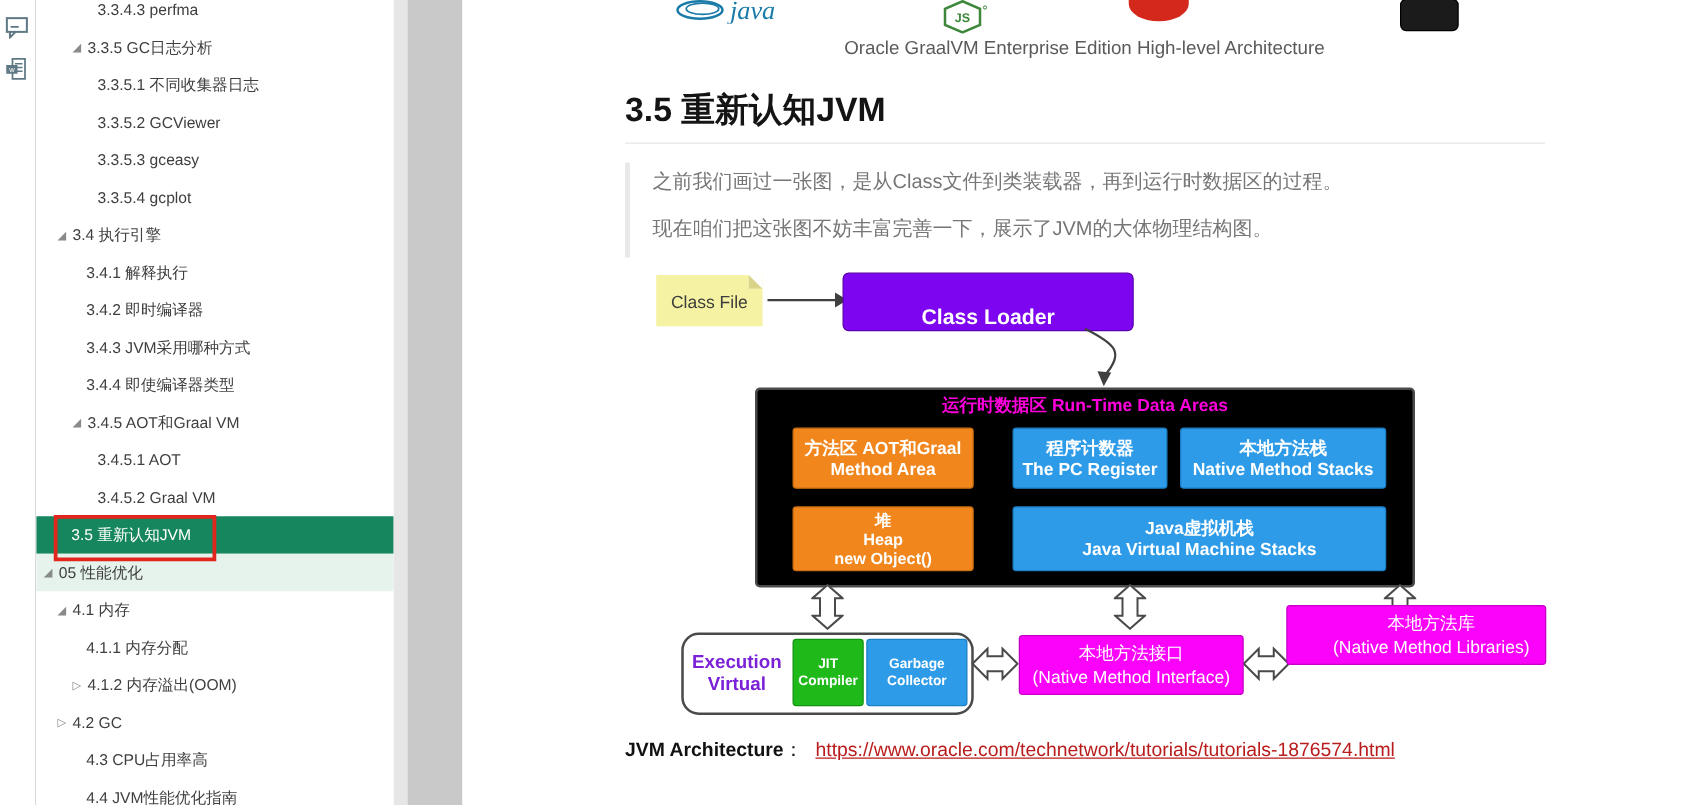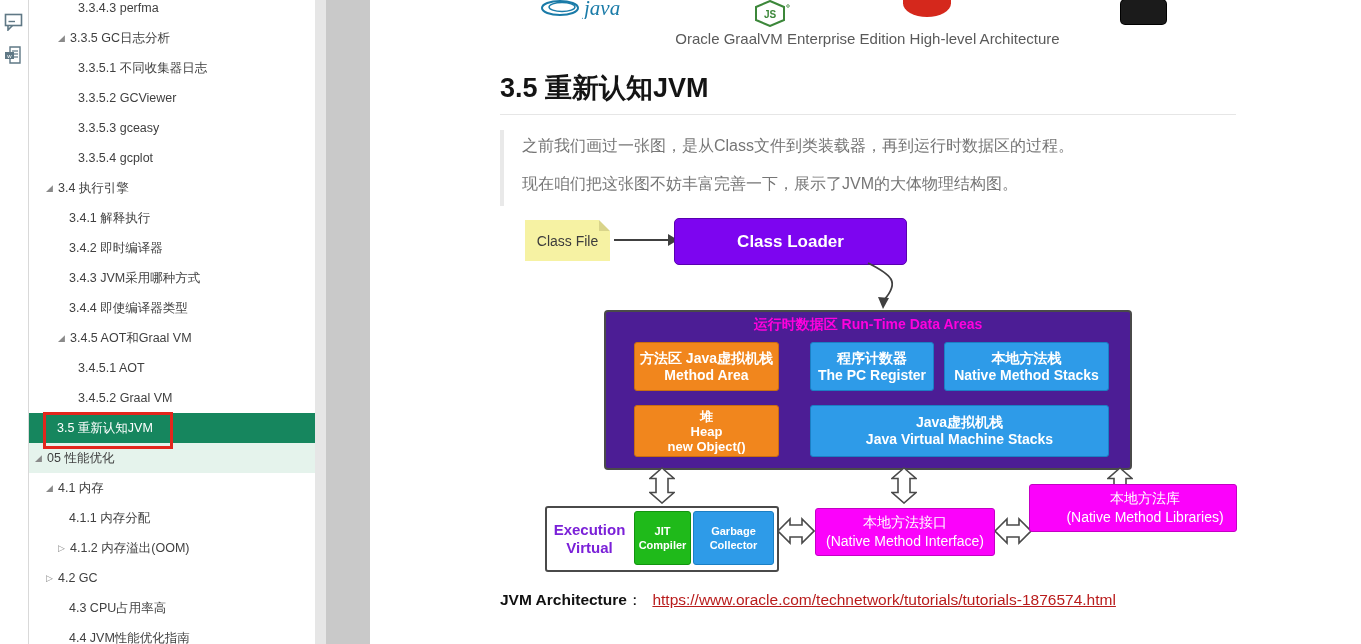--- a/index.html
+++ b/index.html
@@ -28,27 +28,27 @@
   .abs{position:absolute;}
   .caption{left:130px;top:30px;width:735px;text-align:center;font-size:15px;color:#5a5a5a;}
   .h2{left:130px;top:70px;font-size:27px;font-weight:bold;color:#141414;}
   .hrule{left:130px;top:114px;width:736px;height:1px;background:#e6e6e6;}
   .quote{left:130px;top:130px;width:740px;border-left:4px solid #e9e9e9;padding-left:18px;}
   .quote p{margin:0 0 6px 0;font-size:16px;color:#767676;line-height:32px;}
 
   
   .note{left:155px;top:220px;width:85px;height:41px;background:#F6F2A3;display:flex;align-items:center;justify-content:center;font-size:14px;color:#3c3c3c;}
   .note .fold{position:absolute;right:0;top:0;width:0;height:0;border-top:11px solid #fff;border-left:11px solid #d9d48a;}
-  .classloader{left:304px;top:218px;width:231px;height:45px;background:#7D05F0;border:1px solid #5a00b0;border-radius:5px;display:flex;align-items:center;justify-content:center;color:#fff;font-weight:bold;font-size:17px;}
-  .rtda{left:234px;top:310px;width:524px;height:156px;background:#4c1d95;border:2px solid #4a4a4a;border-radius:4px;}
+  .classloader{left:304px;top:218px;width:231px;height:45px;background:#7D05F0;border:1px solid #5a00b0;border-radius:5px;display:flex;align-items:flex-end;justify-content:center;color:#fff;font-weight:bold;font-size:17px;}
+  .rtda{left:234px;top:310px;width:524px;height:156px;background:#000000;border:2px solid #4a4a4a;border-radius:4px;}
   .rtda-title{left:0;top:4px;width:100%;text-align:center;font-size:14px;font-weight:bold;color:#FF00DD;}
   .dbox{position:absolute;border-radius:3px;display:flex;flex-direction:column;align-items:center;justify-content:center;color:#fff;font-weight:bold;text-align:center;line-height:17px;}
   .orange{background:#F1861D;border:1px solid #c96d10;}
   .blue{background:#2E9BE8;border:1px solid #1b7fc4;}
-  .execbox{left:175px;top:506px;width:230px;height:62px;background:#fff;border:2px solid #4a4a4a;border-radius:3px;}
+  .execbox{left:175px;top:506px;width:230px;height:62px;background:#fff;border:2px solid #4a4a4a;border-radius:14px;}
   .exec-label{position:absolute;left:0;top:0;width:85px;height:100%;display:flex;flex-direction:column;align-items:center;justify-content:center;color:#7B21D8;font-weight:bold;font-size:15px;line-height:18px;}
   .jit{left:87px;top:3px;width:55px;height:52px;background:#1FBA1A;border:1px solid #12940f;font-size:11px;line-height:14px;}
   .gcc{left:146px;top:3px;width:79px;height:52px;background:#2E9BE8;border:1px solid #1b7fc4;font-size:11px;line-height:14px;}
   .magenta{background:#FB02FB;border:1px solid #c400c4;border-radius:3px;display:flex;flex-direction:column;align-items:center;justify-content:center;color:#fff;font-size:14px;line-height:19px;text-align:center;}
   .nmi{left:445px;top:508px;width:178px;height:46px;}
   .nml{left:659px;top:484px;width:182px;height:46px;padding-left:24px;}
 
   .footer-line{left:130px;top:590px;font-size:15.5px;color:#111;}
   .footer-line b{font-weight:bold;}
   .footer-line a{color:#b91c1c;text-decoration:underline;margin-left:10px;cursor:pointer;}
@@ -209,21 +209,21 @@
     <span class="abs" style="left:488px;top:262px">
       <svg width="46" height="48" viewBox="0 0 46 48">
         <path d="M10 1 C34 13 42 20 26 38" fill="none" stroke="#404040" stroke-width="1.8"></path>
         <path d="M20 35 L25 47 L31 36 Z" fill="#404040"></path>
       </svg>
     </span>
 
     <div class="abs rtda">
       <div class="abs rtda-title">运行时数据区 Run-Time Data Areas</div>
       <div class="dbox orange" style="left:28px;top:30px;width:143px;height:47px;font-size:14px;">
-        <span>方法区  Java虚拟机栈</span>
+        <span>方法区  AOT和Graal</span>
         <span>Method Area</span>
       </div>
       <div class="dbox blue" style="left:204px;top:30px;width:122px;height:47px;font-size:14px;">
         <span>程序计数器</span>
         <span>The PC Register</span>
       </div>
       <div class="dbox blue" style="left:338px;top:30px;width:163px;height:47px;font-size:14px;">
         <span>本地方法栈</span>
         <span>Native Method Stacks</span>
       </div>

